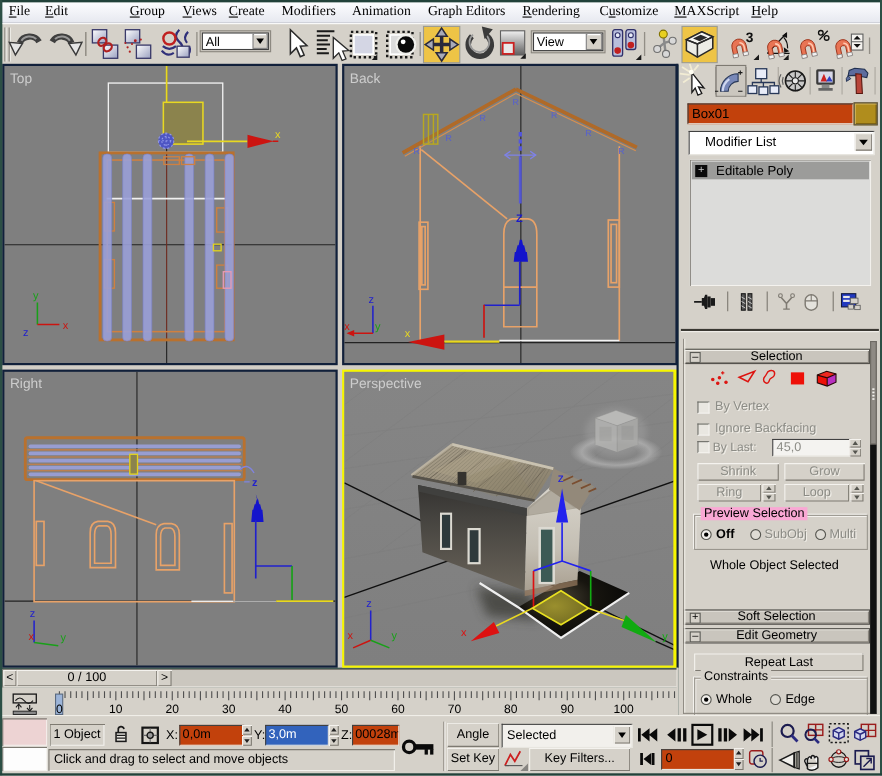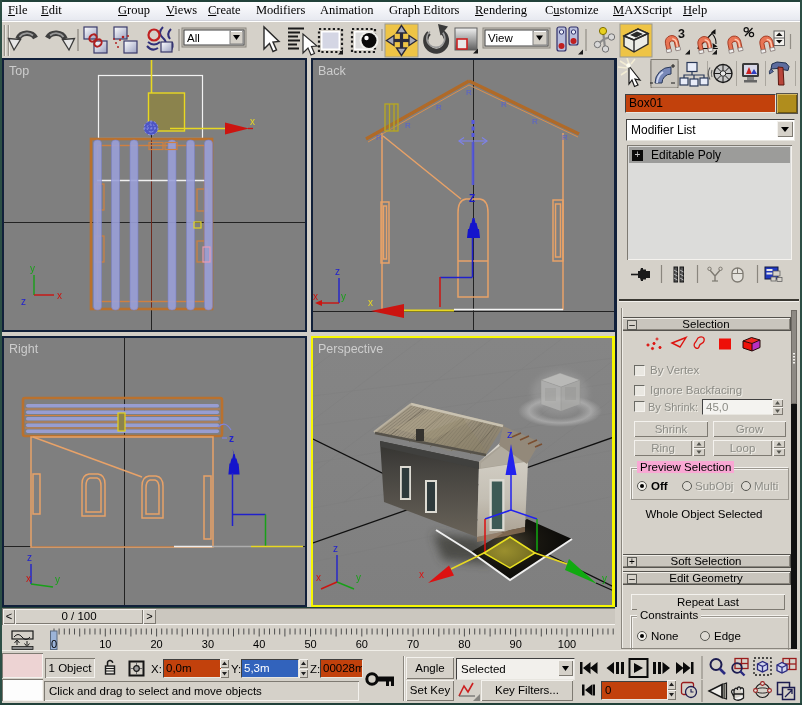--- a/index.html
+++ b/index.html
@@ -795,21 +795,21 @@
           <polygon points="2,6 7,6 4.5,2.5" fill="#202020"></polygon>
         </svg>
       </div>
   <div class="raised" style="width:9px;height:9px;margin-top:1px;">
         <svg width="9" height="9">
           <polygon points="2,3 7,3 4.5,6.5" fill="#202020"></polygon>
         </svg>
       </div>
  </div>
  <span class="abs txt11" style="left:231px;top:12px;">Y:</span>
- <div class="abs" style="left:241px;top:8px;width:58px;height:19px;border:1px solid;border-color:#404040 #e8e6e0 #e8e6e0 #404040;background:#3263bc;color:#fff;font-size:11.5px;line-height:17px;padding-left:2px;box-sizing:border-box;">5,3m</div>
+ <div class="abs" style="left:241px;top:8px;width:58px;height:19px;border:1px solid;border-color:#404040 #e8e6e0 #e8e6e0 #404040;background:#3263bc;color:#fff;font-size:11.5px;line-height:17px;padding-left:2px;box-sizing:border-box;">3,0m</div>
  <div class="abs" style="left:299px;top:8px;width:9px;height:19px;">
   <div class="raised" style="width:9px;height:9px;">
         <svg width="9" height="9">
           <polygon points="2,6 7,6 4.5,2.5" fill="#202020"></polygon>
         </svg>
       </div>
   <div class="raised" style="width:9px;height:9px;margin-top:1px;">
         <svg width="9" height="9">
           <polygon points="2,3 7,3 4.5,6.5" fill="#202020"></polygon>
         </svg>
@@ -1002,21 +1002,21 @@
    <path d="M154,11 l1,-5 5,-2 9,1 3,3.5 -1,4 -3,-0.5 -8,-1.5 z" fill="#5d6c9e" stroke="#20304f" stroke-width="1"></path>
    <path d="M154,11 q-2.5,2 -1.5,5 l4,-2.5 z" fill="#5d6c9e" stroke="#20304f" stroke-width="0.8"></path>
    <path d="M161,9 l5,0.5 1,17.5 -5.5,0 z" fill="#b8453a" stroke="#5a1810" stroke-width="1"></path>
   </g>
  </svg>
 
  <div class="abs field" style="left:8px;top:36px;width:146px;height:17px;font-size:12px;line-height:17px;padding-left:3px;">Box01</div>
  <div class="abs" style="left:159px;top:35px;width:20px;height:19px;background:#b08d1d;box-shadow:inset 1px 1px 0 #d4b860, inset -1px -1px 0 #705810;border:1px solid #55534e;"></div>
 
  <div class="abs" style="left:9px;top:61px;width:167px;height:20px;border:1px solid;border-color:#404040 #e8e6e0 #e8e6e0 #404040;background:#fff;">
-  <span style="font-size:12px;line-height:18px;padding-left:4px;display:inline-block;">Modifier List</span>
+  <span style="font-size:12px;line-height:18px;padding-left:14px;display:inline-block;">Modifier List</span>
   <div class="raised" style="position:absolute;right:1px;top:1px;width:16px;height:16px;">
         <svg width="16" height="16">
           <polygon points="4,6 12,6 8,11" fill="#000"></polygon>
         </svg>
       </div>
  </div>
 
  <div class="abs sunk" style="left:10px;top:87px;width:165px;height:115px;background:#dcdcda;">
   <div class="abs" style="left:2px;top:2px;width:161px;height:16px;background:#9c9c9a;">
    <div class="abs" style="left:3px;top:2.5px;width:11px;height:11px;background:#0a0a0a;color:#c8c8c8;font-size:10px;line-height:10px;text-align:center;">+</div>
@@ -1090,21 +1090,21 @@
           <polygon points="126,7 134.5,3.5 143,6 143,13.5 135,17 126,14"></polygon>
           <path d="M126,7 L135,9.5 L143,6 M135,9.5 L135,17"></path>
         </g>
   </g>
  </svg>
  <div class="cb" style="left:17px;top:307px;"></div>
     <span class="abs g" style="left:33px;top:306px;font-size:11.5px;">By Vertex</span>
  <div class="cb" style="left:17px;top:327px;"></div>
     <span class="abs g" style="left:33px;top:326px;font-size:11.5px;">Ignore Backfacing</span>
  <div class="cb" style="left:17px;top:343px;"></div>
-    <span class="abs g" style="left:31px;top:343px;font-size:11px;">By Shrink:</span>
+    <span class="abs g" style="left:31px;top:343px;font-size:11px;">By Last:</span>
  <div class="abs field" style="left:85px;top:341px;width:67px;height:14px;font-size:11.5px;line-height:14px;padding-left:3px;color:#8c8c86;background:#f4f3f0;">45,0</div>
  <div class="abs" style="left:155px;top:341px;width:11px;height:16px;">
   <div class="raised" style="width:11px;height:8px;">
         <svg width="11" height="8">
           <polygon points="3,5.5 8,5.5 5.5,2" fill="#55554f"></polygon>
         </svg>
       </div>
   <div class="raised" style="width:11px;height:8px;">
         <svg width="11" height="8">
           <polygon points="3,2.5 8,2.5 5.5,6" fill="#55554f"></polygon>
@@ -1148,21 +1148,21 @@
  <div class="radio off" style="left:124px;top:423px;"></div>
     <span class="abs g" style="left:137px;top:422px;font-size:11.5px;">Multi</span>
  <div class="abs" style="left:0;top:450px;width:174px;text-align:center;font-size:11.5px;color:#000;">Whole Object Selected</div>
 
  <div class="abs rollbar" style="left:4px;top:496px;width:170px;height:14px;"><div class="pmbox">+</div>Soft Selection</div>
  <div class="abs rollbar" style="left:4px;top:513px;width:170px;height:14px;"><div class="pmbox">–</div>Edit Geometry</div>
  <div class="btn" style="left:14px;top:536px;width:154px;height:16px;line-height:16px;">Repeat Last</div>
  <div class="grpbox" style="left:14px;top:558px;width:156px;height:33px;border-bottom:none;"></div>
  <span class="abs" style="left:20px;top:551px;font-size:11.5px;background:#d5d1c9;padding:0 3px;">Constraints</span>
  <div class="radio on" style="left:20px;top:573px;"></div>
-    <span class="abs" style="left:34px;top:572px;font-size:11.5px;">None</span>
+    <span class="abs" style="left:34px;top:572px;font-size:11.5px;">Whole</span>
  <div class="radio off" style="left:83px;top:573px;"></div>
     <span class="abs" style="left:97px;top:572px;font-size:11.5px;">Edge</span>
 
  <div class="abs" style="left:4px;top:250px;width:1px;height:341px;background:#8a867e;"></div>
  <div class="abs" style="left:5px;top:250px;width:1px;height:341px;background:#f0eee8;"></div>
  <div class="abs" style="left:4px;top:590px;width:176px;height:1px;background:#8a867e;"></div>
 
  <div class="abs" style="left:174px;top:252px;width:6px;height:339px;background:#111;"></div>
  <div class="abs" style="left:174px;top:252px;width:6px;height:94px;background:#8e8a84;border:1px solid #6e6a64;box-sizing:border-box;">
   <svg width="4" height="92">

